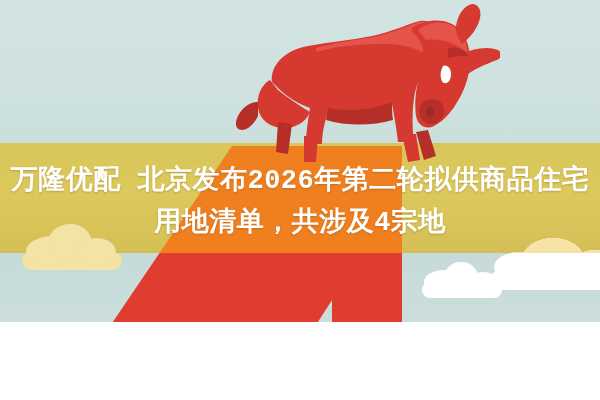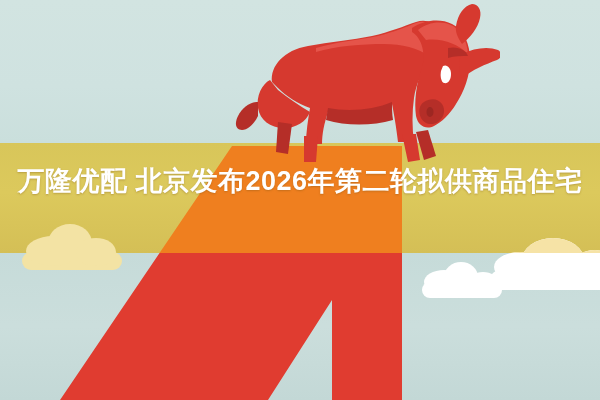--- a/index.html
+++ b/index.html
@@ -3,23 +3,23 @@
 <meta charset="utf-8">
 <style>
   html, body {
     margin: 0;
     padding: 0;
     background: #ffffff;
   }
   #stage {
     position: relative;
     width: 600px;
-    height: 400px;
+    height: 322px;
     overflow: hidden;
-    font-family: Liberation Sans, sans-serif;
+    font-family: Liberation Mono, monospace;
     background: #6d28d9;
   }
 
   
   .band {
     position: absolute;
     left: 0;
     width: 600px;
   }
   .band-sky-top {
@@ -211,15 +211,16 @@
     <ellipse cx="218" cy="108" rx="3.5" ry="5" fill="#9d2722"></ellipse>
 
     <path fill="#ffffff" d="M231,62 C235,60 239,64 239,70 C239,76 236,80 232,79
       C229,78 228,72 229,67 Z"></path>
 
     <path fill="#b52e28" d="M236,44 C246,42 254,46 256,52 C250,52 242,52 236,54 Z"></path>
   </svg>
 
   <div class="headline">
     <span class="headline-line">万隆优配 北京发布2026年第二轮拟供商品住宅</span>
+    <span class="headline-line">用地清单，共涉及4宗地</span>
   </div>
 
 </div>
 
 </body></html>

